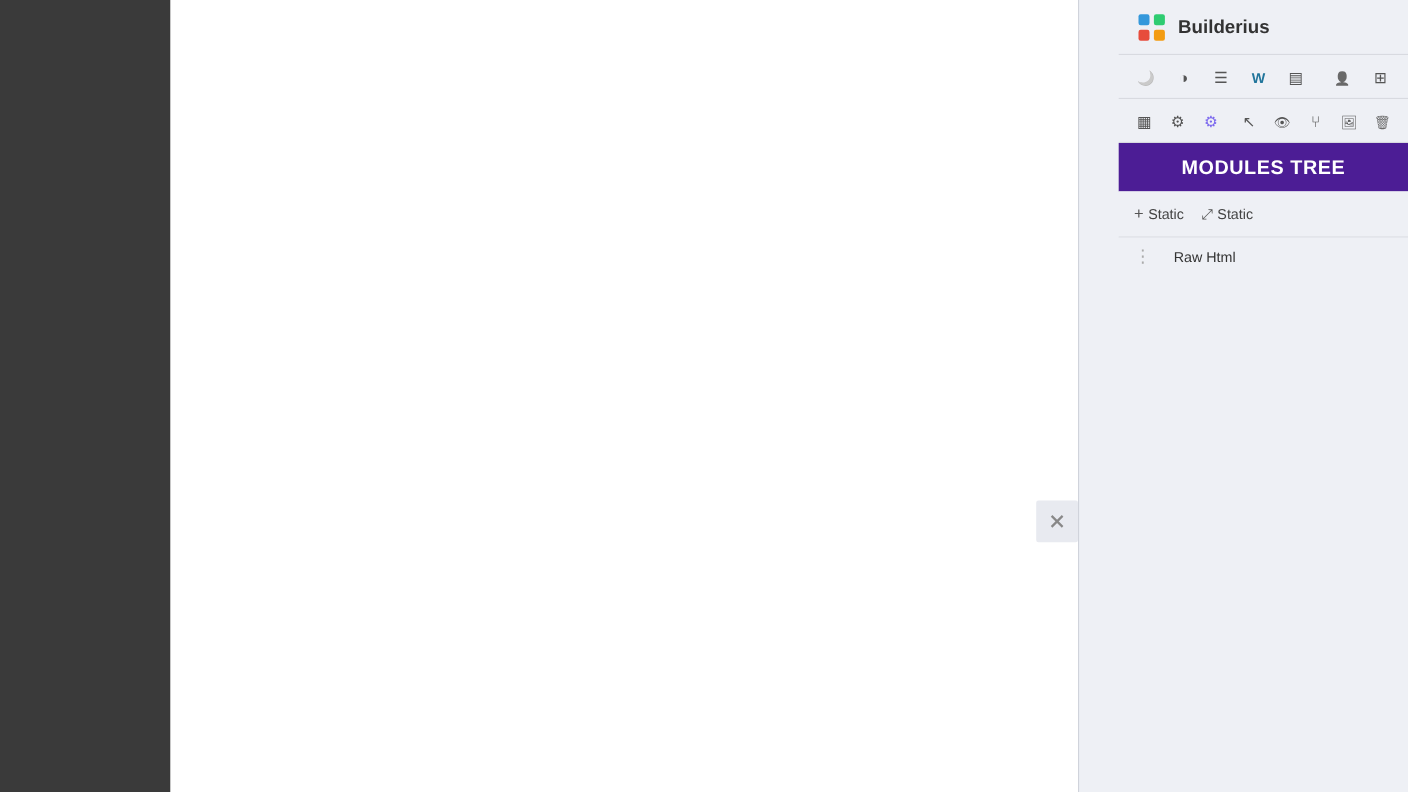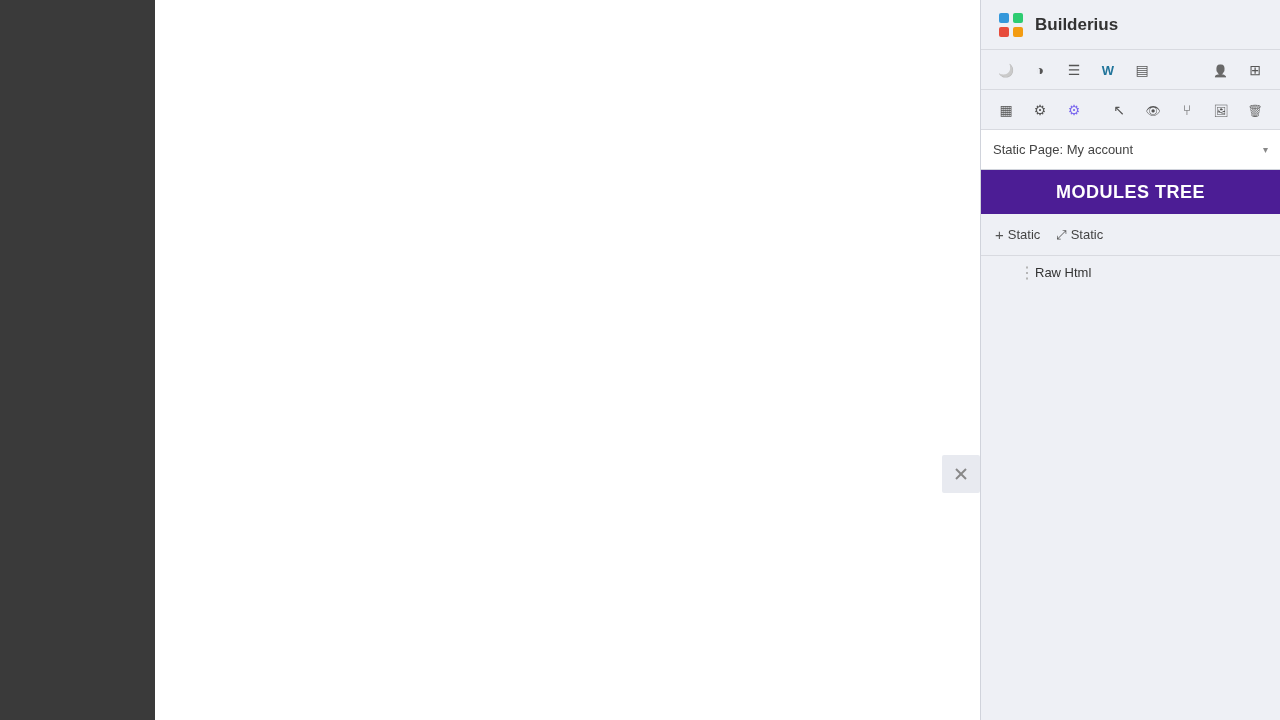--- a/index.html
+++ b/index.html
@@ -52,20 +52,21 @@
 
     
     .right-panel {
       width: 300px;
       height: 720px;
       background: #eef0f5;
       flex-shrink: 0;
       display: flex;
       flex-direction: column;
       border-left: 1px solid #d0d3db;
+      padding-left: 36px;
     }
 
     
     .panel-header {
       display: flex;
       align-items: center;
       padding: 10px 14px;
       background: #eef0f5;
       border-bottom: 1px solid #d8dae0;
       height: 50px;
@@ -187,22 +188,21 @@
       overflow-y: auto;
     }
 
     .tree-item {
       display: flex;
       align-items: center;
       padding: 7px 14px;
       font-size: 13px;
       color: #333;
       cursor: pointer;
-      gap: 2px;
-      margin-left: 24px;
+      gap: 22px;
     }
 
     
     .icon-moon::before { content: '🌙'; font-size: 13px; filter: grayscale(1); }
     .icon-contrast::before { content: '◑'; font-size: 14px; }
     .icon-list::before { content: '☰'; font-size: 14px; }
     .icon-wp::before { content: 'W'; font-size: 13px; font-weight: 700; color: #21759b; }
     .icon-page::before { content: '▤'; font-size: 14px; }
     .icon-user::before { content: '👤'; font-size: 12px; filter: grayscale(1); }
     .icon-layers::before { content: '⊞'; font-size: 14px; }
@@ -288,24 +288,20 @@
       <span class="icon-branch"></span>
     </button>
     <button class="toolbar-btn" title="Image">
       <span class="icon-image"></span>
     </button>
     <button class="toolbar-btn" title="Delete">
       <span class="icon-trash"></span>
     </button>
   </div>
 
-  <div class="page-selector">
-    <span class="page-selector-text">Static Page: My account</span>
-    <span class="page-selector-arrow">▾</span>
-  </div>
 
   <div class="modules-tree-header">
     <span>MODULES TREE</span>
   </div>
 
   <div class="add-row">
     <button class="add-btn">
       <span class="add-plus">+</span>
       <span>Static</span>
     </button>

